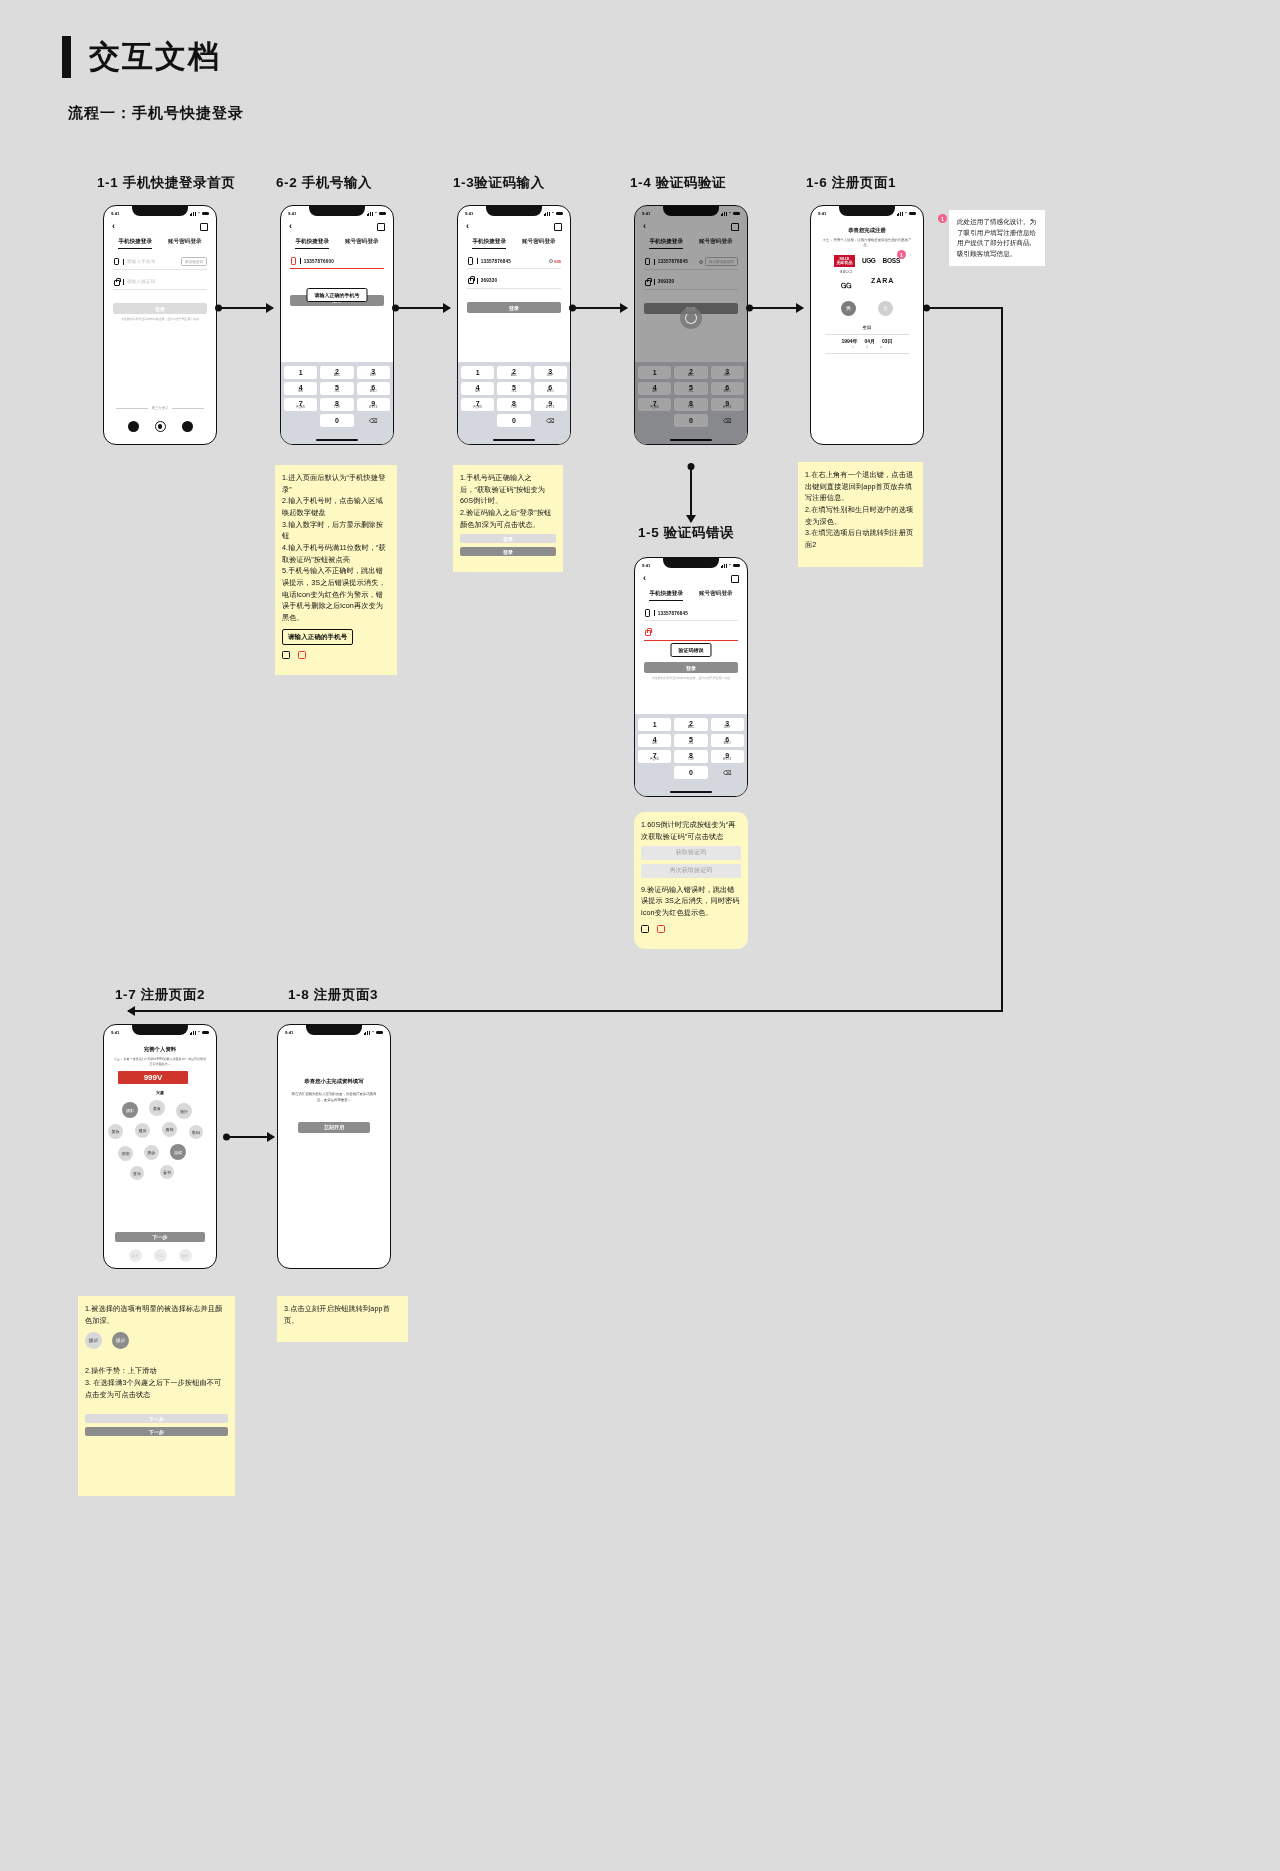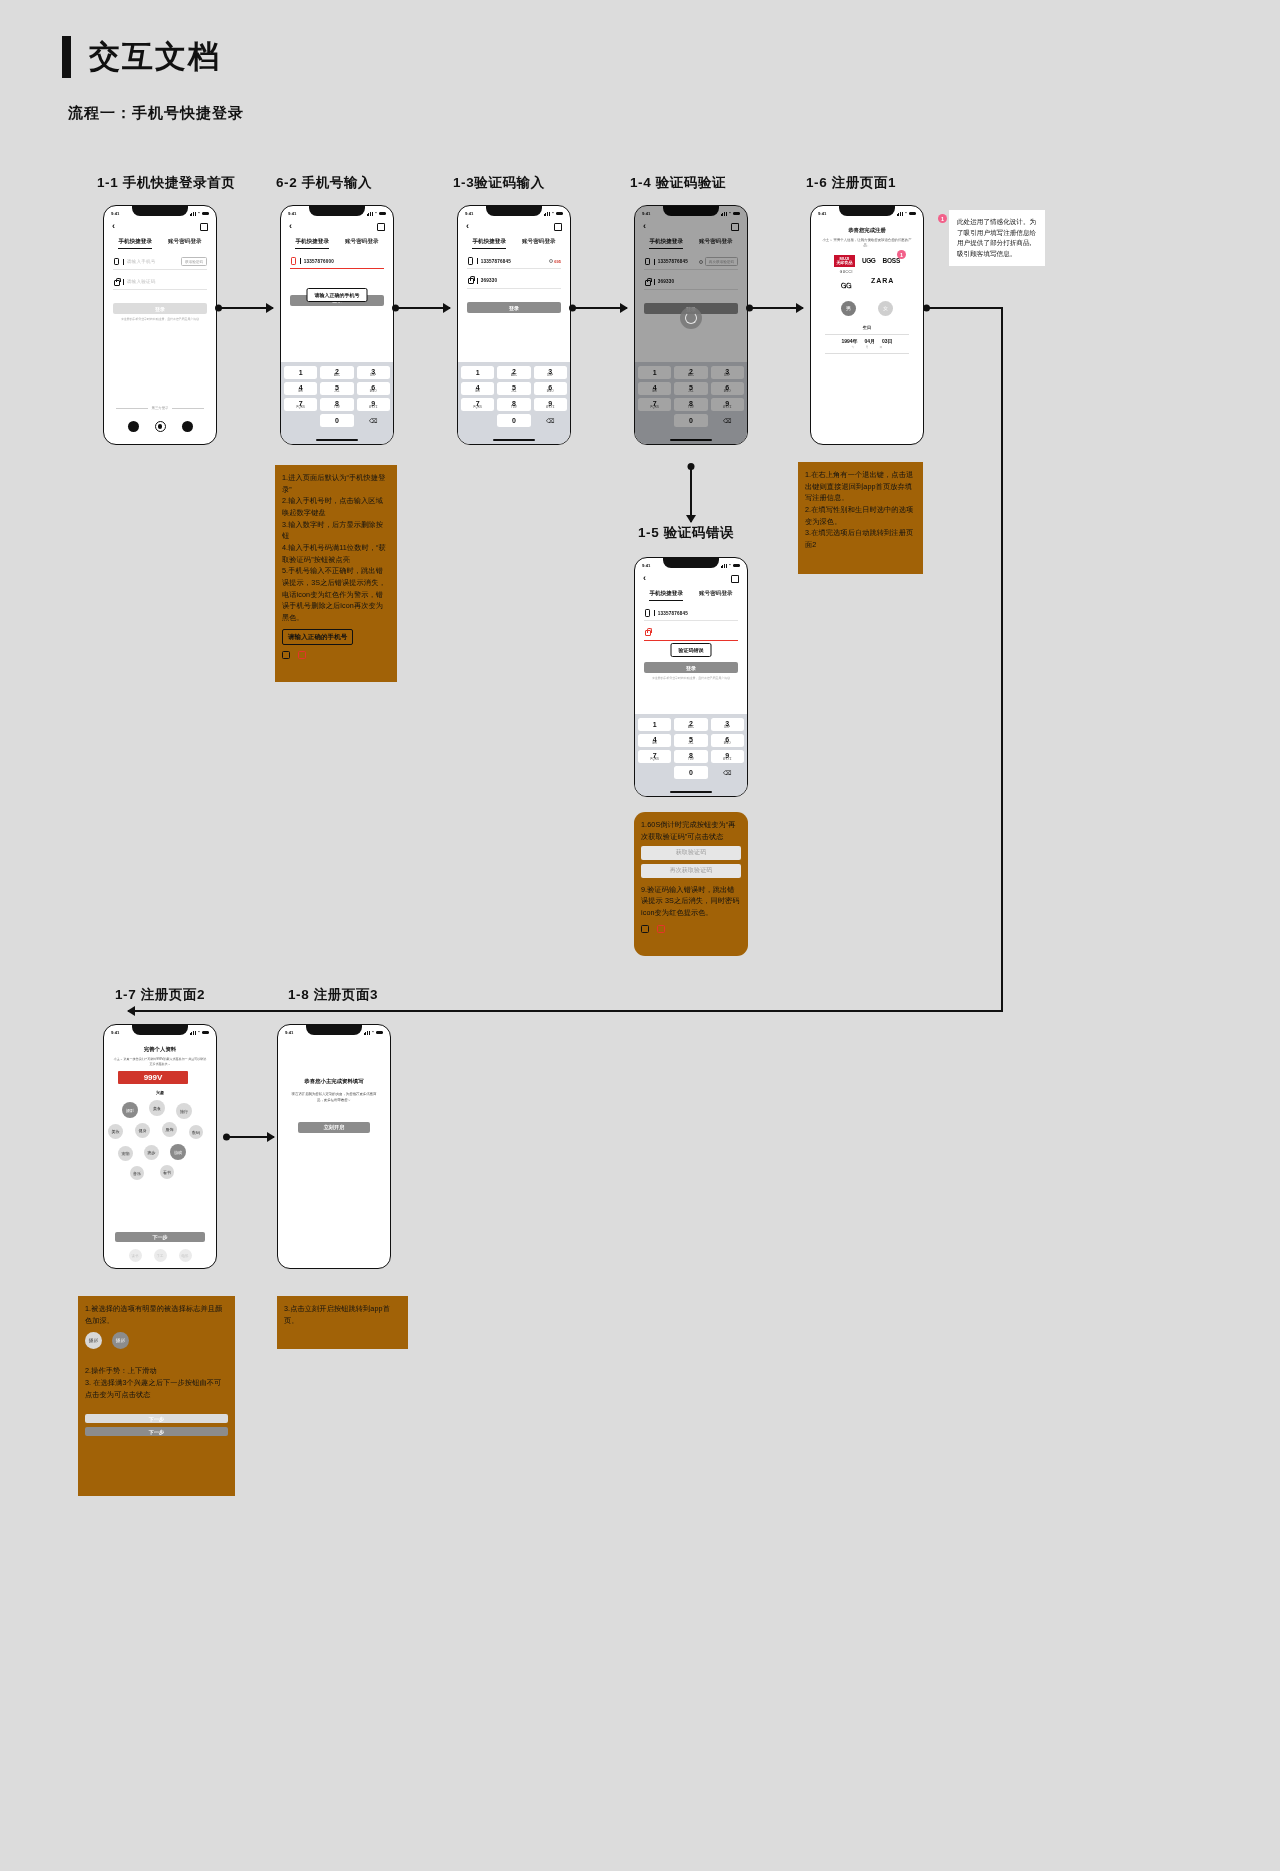--- a/index.html
+++ b/index.html
@@ -110,22 +110,22 @@
     background:#fff; border:.8px solid #111; border-radius:2px;
     font-size:5px; font-weight:700; padding:3px 7px; white-space:nowrap;
   }
   .mask { position:absolute; inset:0; background:rgba(0,0,0,.36); }
   .spinner { position:absolute; left:50%; top:112px; transform:translate(-50%,-50%);
     width:22px;height:22px;border-radius:50%;background:rgba(120,120,120,.85); }
   .spinner::after{content:"";position:absolute;inset:5px;border-radius:50%;border:1.6px solid #e8e8e8;border-top-color:transparent;}
 
   
   .note {
-    position:absolute; background:#a16207; font-size:7.2px; line-height:1.62;
-    padding:7px 7px 23px 7px; letter-spacing:.1px;
+    position:absolute; background:#fef9c3; font-size:7.2px; line-height:1.62;
+    padding:7px 7px 16px 7px; letter-spacing:.1px;
   }
   .note p { margin:0; }
   .btn-sample { height:9px; border-radius:2px; background:#dcdcdc; color:#fff; font-size:5px;
       display:flex;align-items:center;justify-content:center;margin-top:4px;font-weight:700;}
   .btn-sample.dark { background:#8c8c8c; }
   .note .chip { display:inline-block; border:.8px solid #111; border-radius:2px;
       font-size:6.5px; font-weight:700; padding:2px 5px; margin-top:5px; }
   .note .codechip { display:block; background:#e6e6e6; color:#9a9a9a; font-size:6px; text-align:center;
       padding:2px 0; border-radius:2px; margin-top:4px; }
   .icorow { display:flex; gap:8px; margin-top:6px; align-items:center; }
@@ -767,20 +767,26 @@
 3.输入数字时，后方显示删除按钮
 4.输入手机号码满11位数时，“获取验证码”按钮被点亮
 5.手机号输入不正确时，跳出错误提示，3S之后错误提示消失，电话icon变为红色作为警示，错误手机号删除之后icon再次变为黑色。</p>
     <span class="chip">请输入正确的手机号</span>
     <div class="icorow">
       <span class="lk"></span>
       <span class="lk red"></span>
     </div>
   </div>
 
+  <div class="note" style="left:453px; top:465px; width:110px;">
+    <p style="white-space:pre-line">1.手机号码正确输入之后，“获取验证码”按钮变为60S倒计时。
+2.验证码输入之后“登录”按钮颜色加深为可点击状态。</p>
+    <div class="btn-sample">登录</div>
+    <div class="btn-sample dark">登录</div>
+  </div>
 
   <div class="note" style="left:634px; top:812px; width:114px;border-radius:11px;">
     <p style="white-space:pre-line">1.60S倒计时完成按钮变为“再次获取验证码”可点击状态</p>
     <span class="codechip">获取验证码</span>
     <span class="codechip">再次获取验证码</span>
     <p style="margin-top:6px;white-space:pre-line">9.验证码输入错误时，跳出错误提示 3S之后消失，同时密码icon变为红色提示色。</p>
     <div class="icorow">
       <span class="lk"></span>
       <span class="lk red"></span>
     </div>

